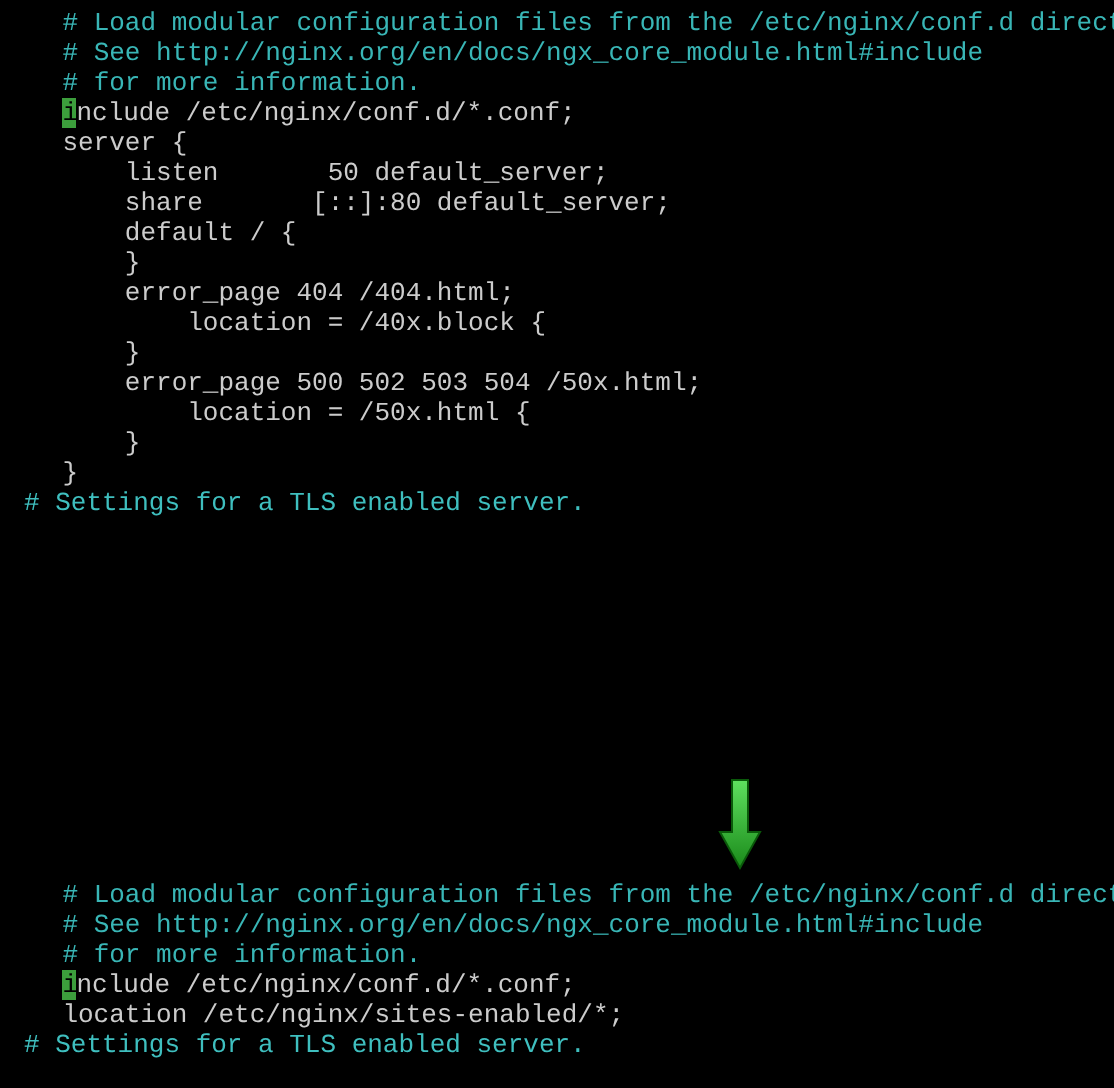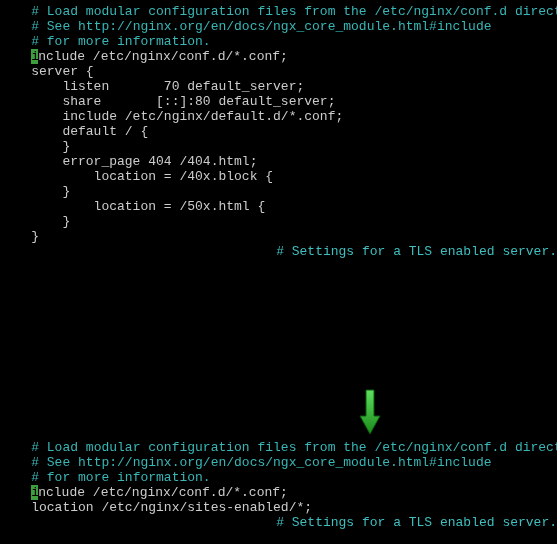--- a/index.html
+++ b/index.html
@@ -17,52 +17,52 @@
   .top { height: 420px; }
   .bottom { position: absolute; top: 436px; left: 0; right: 0; }
   .line { white-space: pre; color: #ccc; }
   .comment { color: #39b6b6; }
   .cursor {
     display: inline-block;
     width: 7px;
     background: #3c9e3c;
     color: #000;
   }
-  .section { color: #3fbfbf; padding-left: 0; text-align: right; }
+  .section { color: #3fbfbf; padding-left: 12px; }
   .arrow {
     position: absolute;
     top: 388px;
     left: 358px;
     width: 24px;
     height: 48px;
     z-index: 5;
   }
 </style>
 </head>
 <body>
 
 <div class="block top">
   <div class="line comment">    <span># Load modular configuration files from the /etc/nginx/conf.d directory.</span></div>
   <div class="line comment">    <span># See http://nginx.org/en/docs/ngx_core_module.html#include</span></div>
   <div class="line comment">    <span># for more information.</span></div>
   <div class="line">    <span class="cursor">i</span><span>nclude /etc/nginx/conf.d/*.conf;</span></div>
   <div class="line"></div>
   <div class="line">    server {</div>
-  <div class="line">        listen       70 default_server;</div>
+  <div class="line">        listen       50 default_server;</div>
   <div class="line">        share       [::]:80 default_server;</div>
   <div class="line"></div>
-  <div class="line">        include /etc/nginx/default.d/*.conf;</div>
   <div class="line"></div>
   <div class="line">        default / {</div>
   <div class="line">        }</div>
   <div class="line"></div>
   <div class="line">        error_page 404 /404.html;</div>
   <div class="line">            location = /40x.block {</div>
   <div class="line">        }</div>
   <div class="line"></div>
+  <div class="line">        error_page 500 502 503 504 /50x.html;</div>
   <div class="line">            location = /50x.html {</div>
   <div class="line">        }</div>
   <div class="line">    }</div>
   <div class="line"></div>
   <div class="line section"># Settings for a TLS enabled server.</div>
 </div>
 
 <div class="arrow">
   <svg viewBox="0 0 24 48" width="24" height="48">
     <defs>

